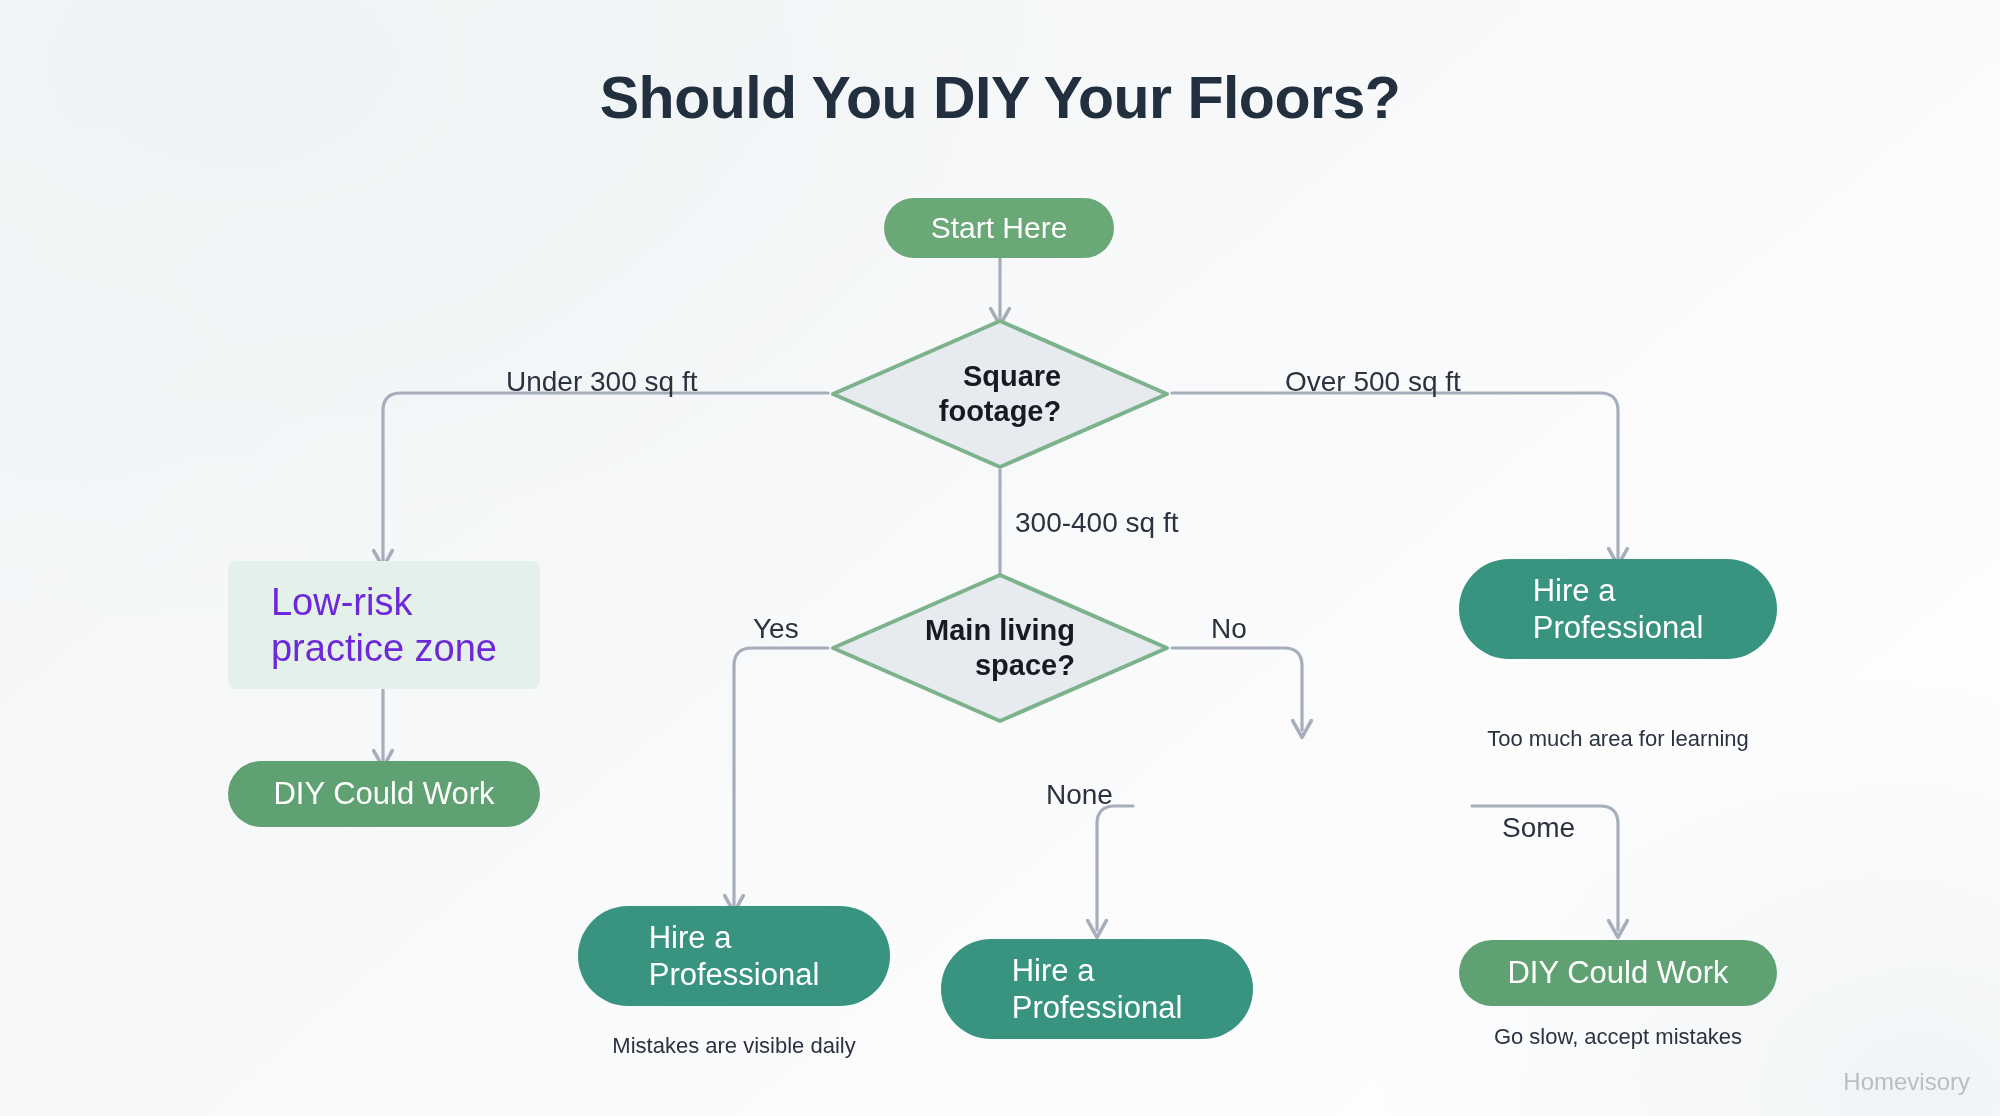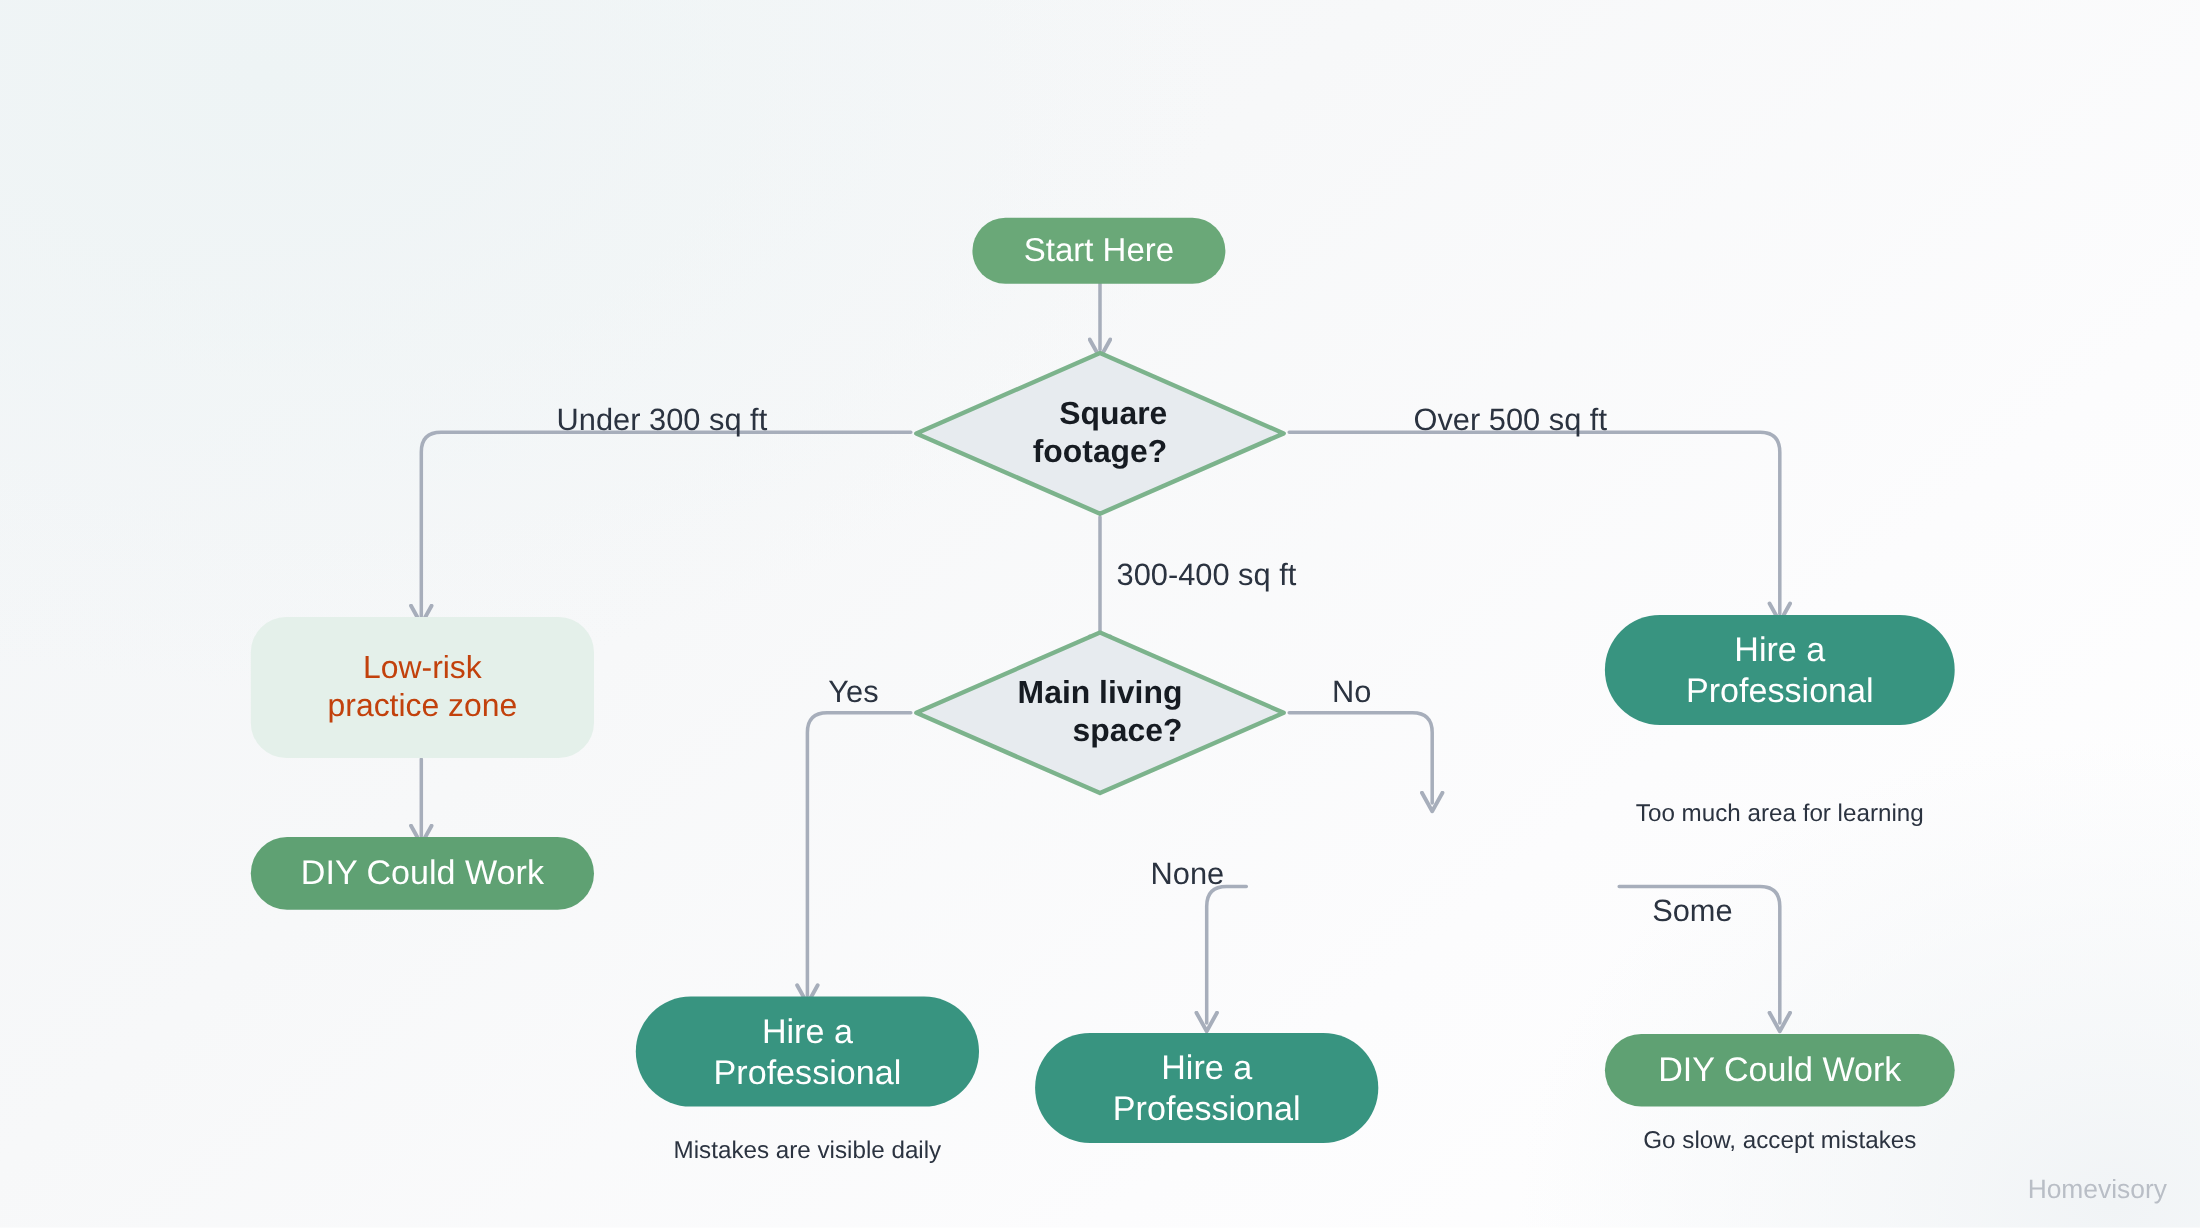--- a/index.html
+++ b/index.html
@@ -42,21 +42,20 @@
     color: #222f3e;
     letter-spacing: -0.5px;
   }
 
   .node {
     position: absolute;
     box-sizing: border-box;
     display: flex;
     align-items: center;
     justify-content: center;
-    text-align: center;
   }
 
   
   .pill {
     border-radius: 999px;
     color: #ffffff;
     line-height: 1.2;
   }
   .pill.start {
     background: #6aa878;
@@ -67,23 +66,23 @@
     font-size: 31px;
   }
   .pill.hire {
     background: #389480;
     font-size: 31px;
   }
 
   
   .softbox {
     background: #e4f0ea;
-    border-radius: 32px;
-    color: #c2410c;
-    font-size: 29px;
+    border-radius: 8px;
+    color: #6d28d9;
+    font-size: 38px;
     line-height: 1.22;
   }
 
   
   .diamond-wrap {
     position: absolute;
   }
   .diamond-shape {
     position: absolute;
     left: 0;
@@ -130,20 +129,21 @@
     bottom: 20px;
     font-size: 24px;
     color: #b9bec6;
   }
 </style>
 </head>
 <body>
 
 <div id="stage">
 
+  <div class="title">Should You DIY Your Floors?</div>
 
   <svg id="edges" viewBox="0 0 2000 1116" xmlns="http://www.w3.org/2000/svg">
     <defs>
       <marker id="arw" viewBox="0 0 12 12" refX="6" refY="6" markerWidth="7" markerHeight="7" orient="auto-start-reverse">
         <path d="M 1 1 L 10 6 L 1 11" fill="none" stroke="#a7aebb" stroke-width="1.9" stroke-linecap="round" stroke-linejoin="round"></path>
       </marker>
     </defs>
     <g fill="none" stroke="#a7aebb" stroke-width="3.2" stroke-linecap="round" stroke-linejoin="round">
 
       <path d="M 1000 257 L 1000 318" marker-end="url(#arw)"></path>

